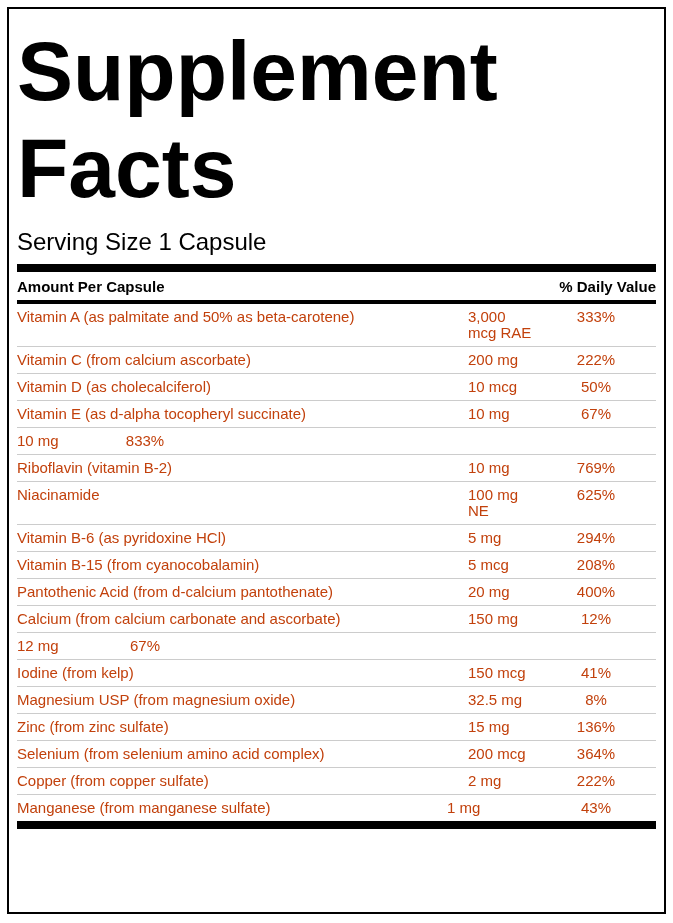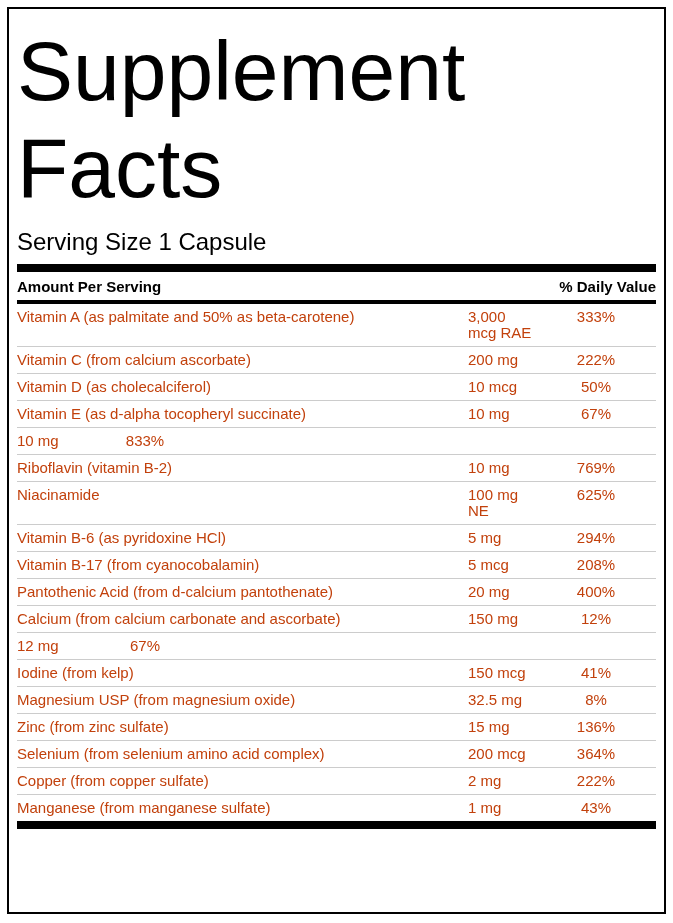--- a/index.html
+++ b/index.html
@@ -14,21 +14,21 @@
   .label {
     margin: 7px;
     border: 2px solid #000000;
     min-height: 907px;
     padding: 8px;
     background: #ffffff;
   }
   .title {
     font-size: 84px;
     line-height: 1.15;
-    font-weight: 400;
+    font-weight: 700;
     margin: 6px 0 0 0;
     color: #000000;
   }
   .serving {
     font-size: 24px;
     line-height: 1.15;
     margin: 12px 0 8px 0;
     color: #000000;
   }
   .bar { background: #000000; }
@@ -46,37 +46,37 @@
   }
   .rows .row {
     display: flex;
     align-items: flex-start;
     font-size: 15px;
     line-height: 16px;
     color: #c2410c;
     padding: 5px 0;
     border-bottom: 1px solid #cccccc;
   }
-  .rows .row:last-child { border-bottom: none; }
+  .rows .row:last-child { border-bottom: none; gap: 21px; }
   .row .name { flex: 1 1 auto; padding-right: 12px; }
   .row .amount { flex: 0 0 68px; white-space: pre-line; }
   .row .dv { flex: 0 0 120px; text-align: center; }
 </style>
 </head>
 <body>
 
 <div class="label">
   <h1 class="title">Supplement Facts</h1>
 
   <div class="serving">Serving Size 1 Capsule</div>
 
   <div class="bar thick"></div>
 
   <div class="thead">
-    <span>Amount Per Serving</span>
+    <span>Amount Per Capsule</span>
     <span>% Daily Value</span>
   </div>
 
   <div class="rows">
   <div class="row">
     <div class="name">Vitamin A (as palmitate and 50% as beta-carotene)</div>
     <div class="amount">3,000
 mcg RAE</div>
     <div class="dv">333%</div>
   </div>
@@ -118,21 +118,21 @@
   </div>
 
   <div class="row">
     <div class="name">Vitamin B-6 (as pyridoxine HCl)</div>
     <div class="amount">5 mg</div>
     <div class="dv">294%</div>
   </div>
 
 
   <div class="row">
-    <div class="name">Vitamin B-17 (from cyanocobalamin)</div>
+    <div class="name">Vitamin B-15 (from cyanocobalamin)</div>
     <div class="amount">5 mcg</div>
     <div class="dv">208%</div>
   </div>
 
   <div class="row">
     <div class="name">Pantothenic Acid (from d-calcium pantothenate)</div>
     <div class="amount">20 mg</div>
     <div class="dv">400%</div>
   </div>
 

